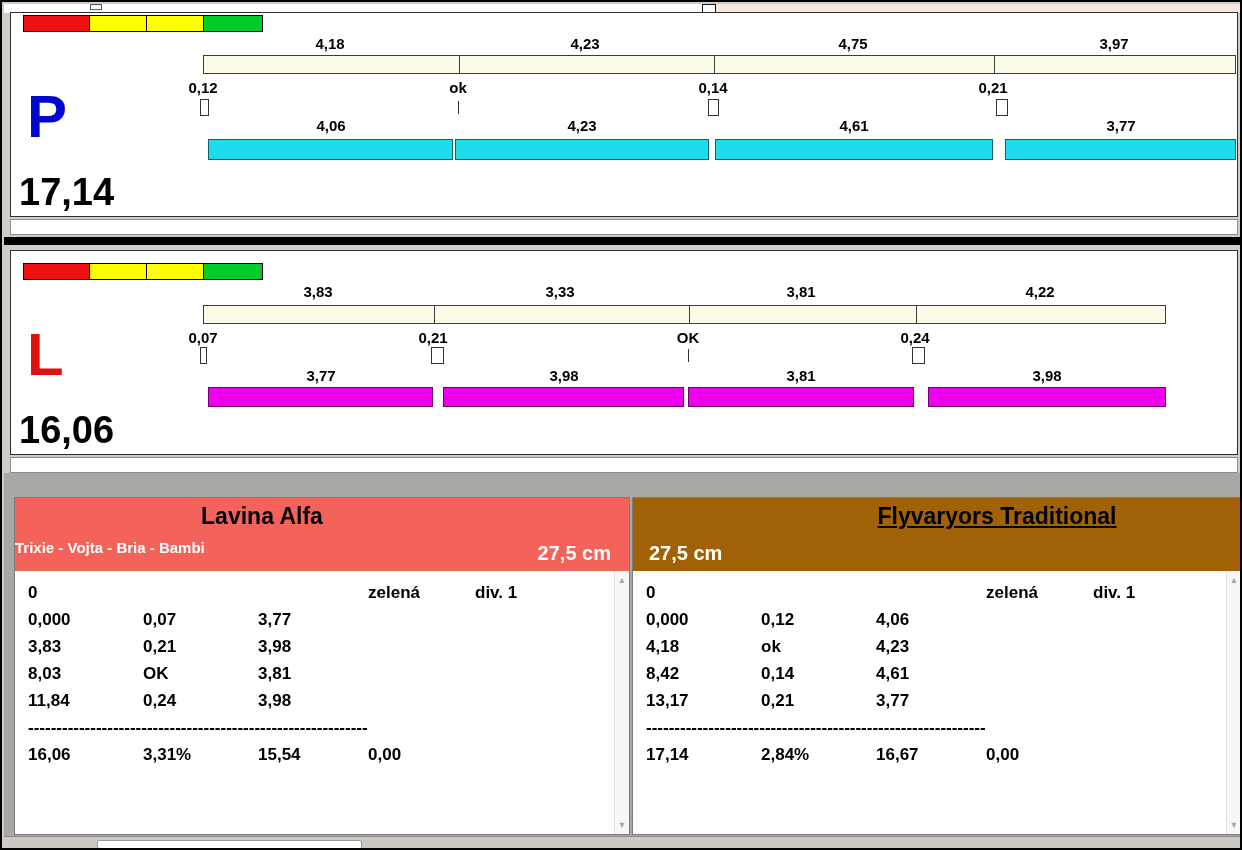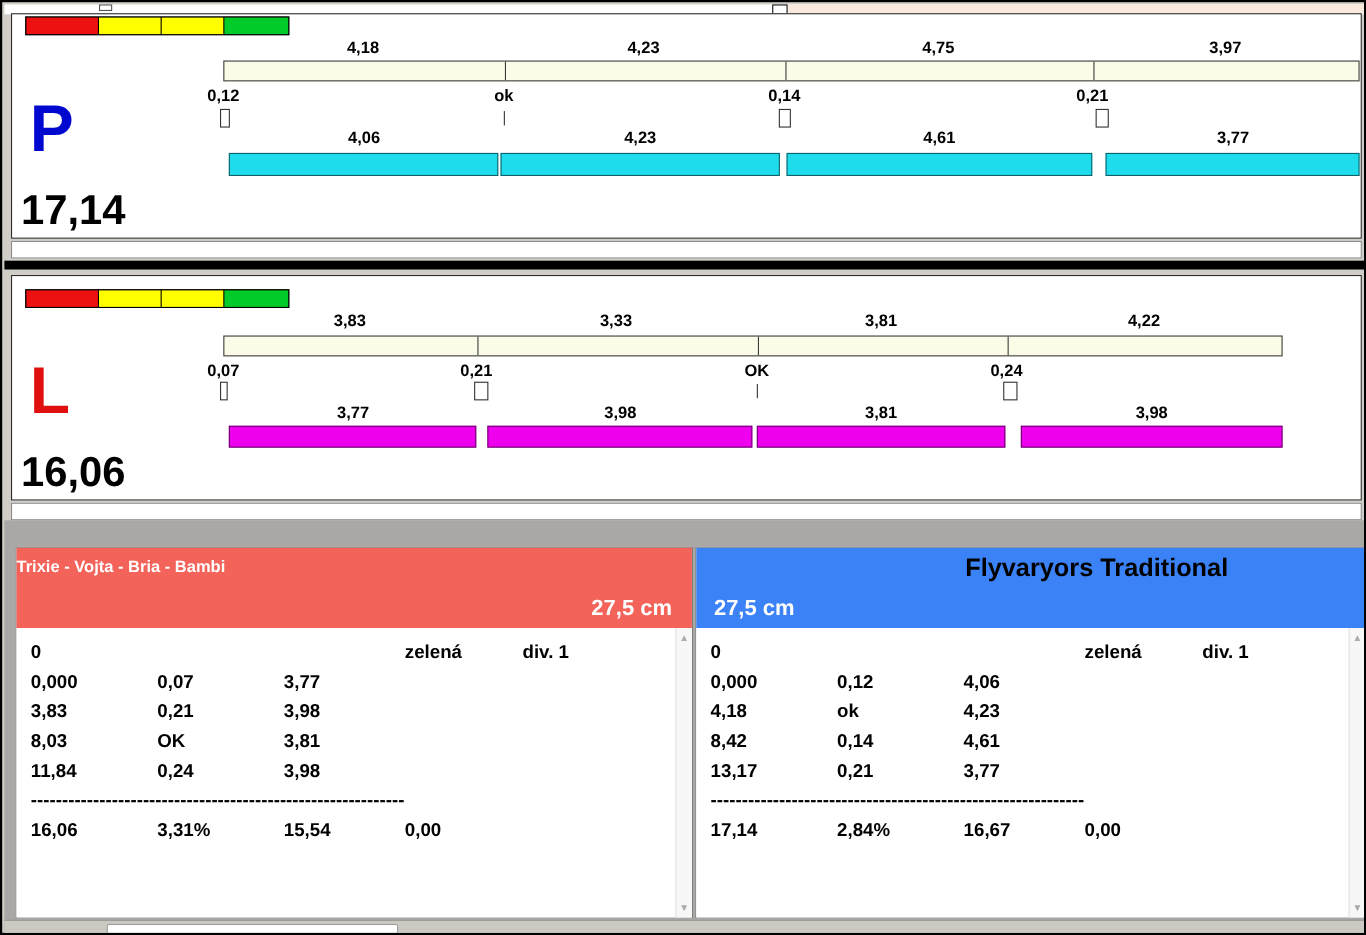--- a/index.html
+++ b/index.html
@@ -156,20 +156,21 @@
     <div class="abs seg" style="left: 677px; top: 136px; width: 226px; height: 20px; background: rgb(238, 0, 238);"></div>
     <div class="abs seg" style="left: 917px; top: 136px; width: 238px; height: 20px; background: rgb(238, 0, 238);"></div>
   </div>
 
   <div class="abs strip" style="left:8px;top:455px;width:1228px;height:16px;"></div>
 
   <div class="abs" style="left:2px;top:471px;width:1238px;height:377px;background:#a9a8a4;"></div>
 
   <div class="abs teampanel" style="left:12px;top:495px;width:616px;height:338px;">
     <div class="thead" style="background: rgb(244, 99, 90);">
+      <div class="tname pad-r">Lavina Alfa</div>
       <div class="tlineup pad-r">Trixie - Vojta - Bria - Bambi</div>
       <div class="abs theight" style="right:18px;top:44px;">27,5 cm</div>
     </div>
     <div class="tbody">
       <div class="trow">
         <span>0</span>
         <span></span>
           <span></span>
         <span>zelená</span>
         <span>div. 1</span>
@@ -204,21 +205,21 @@
           <span>0,00</span>
       </div>
       <div class="sbar">
         <span class="sarrow up">▲</span>
         <span class="sarrow down">▼</span>
       </div>
     </div>
   </div>
 
   <div class="abs teampanel" style="left:630px;top:495px;width:610px;height:338px;">
-    <div class="thead" style="background: #3b82f6;">
+    <div class="thead" style="background: #a16207; text-decoration: underline;">
       <div class="tname pad-l">Flyvaryors Traditional</div>
       <div class="abs theight" style="left:16px;top:44px;">27,5 cm</div>
     </div>
     <div class="tbody">
       <div class="trow">
         <span>0</span>
         <span></span>
           <span></span>
         <span>zelená</span>
         <span>div. 1</span>

